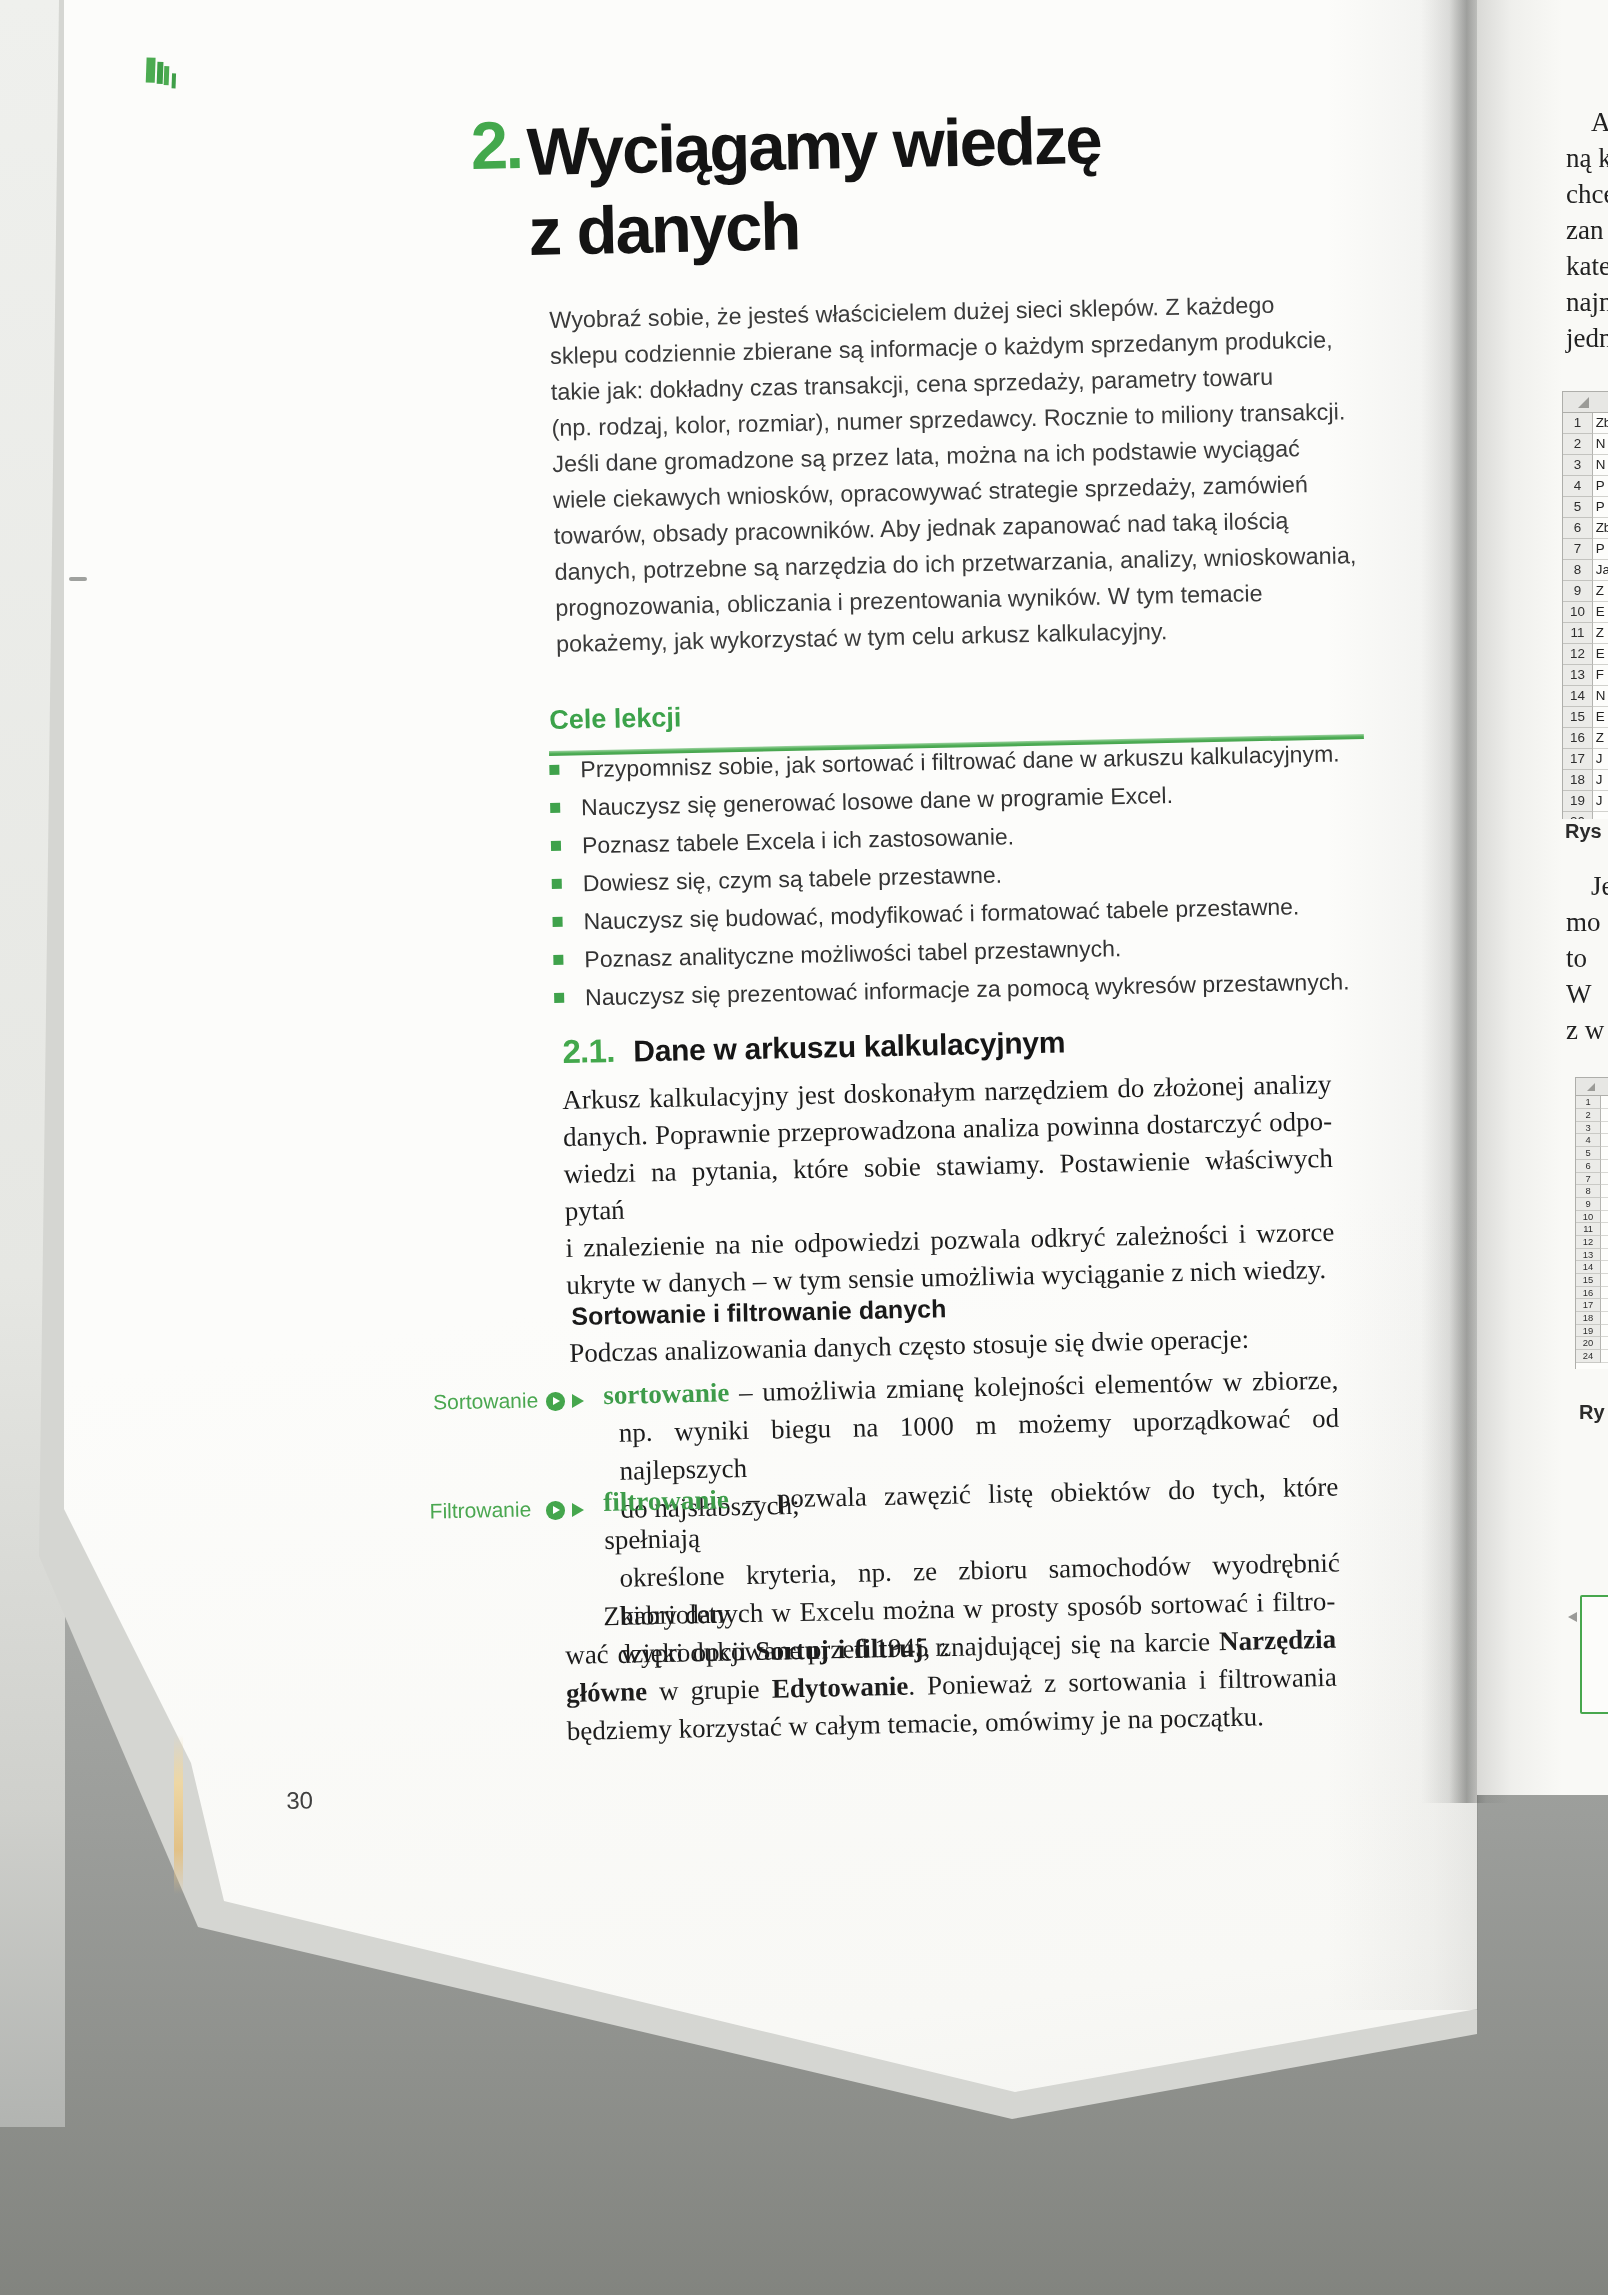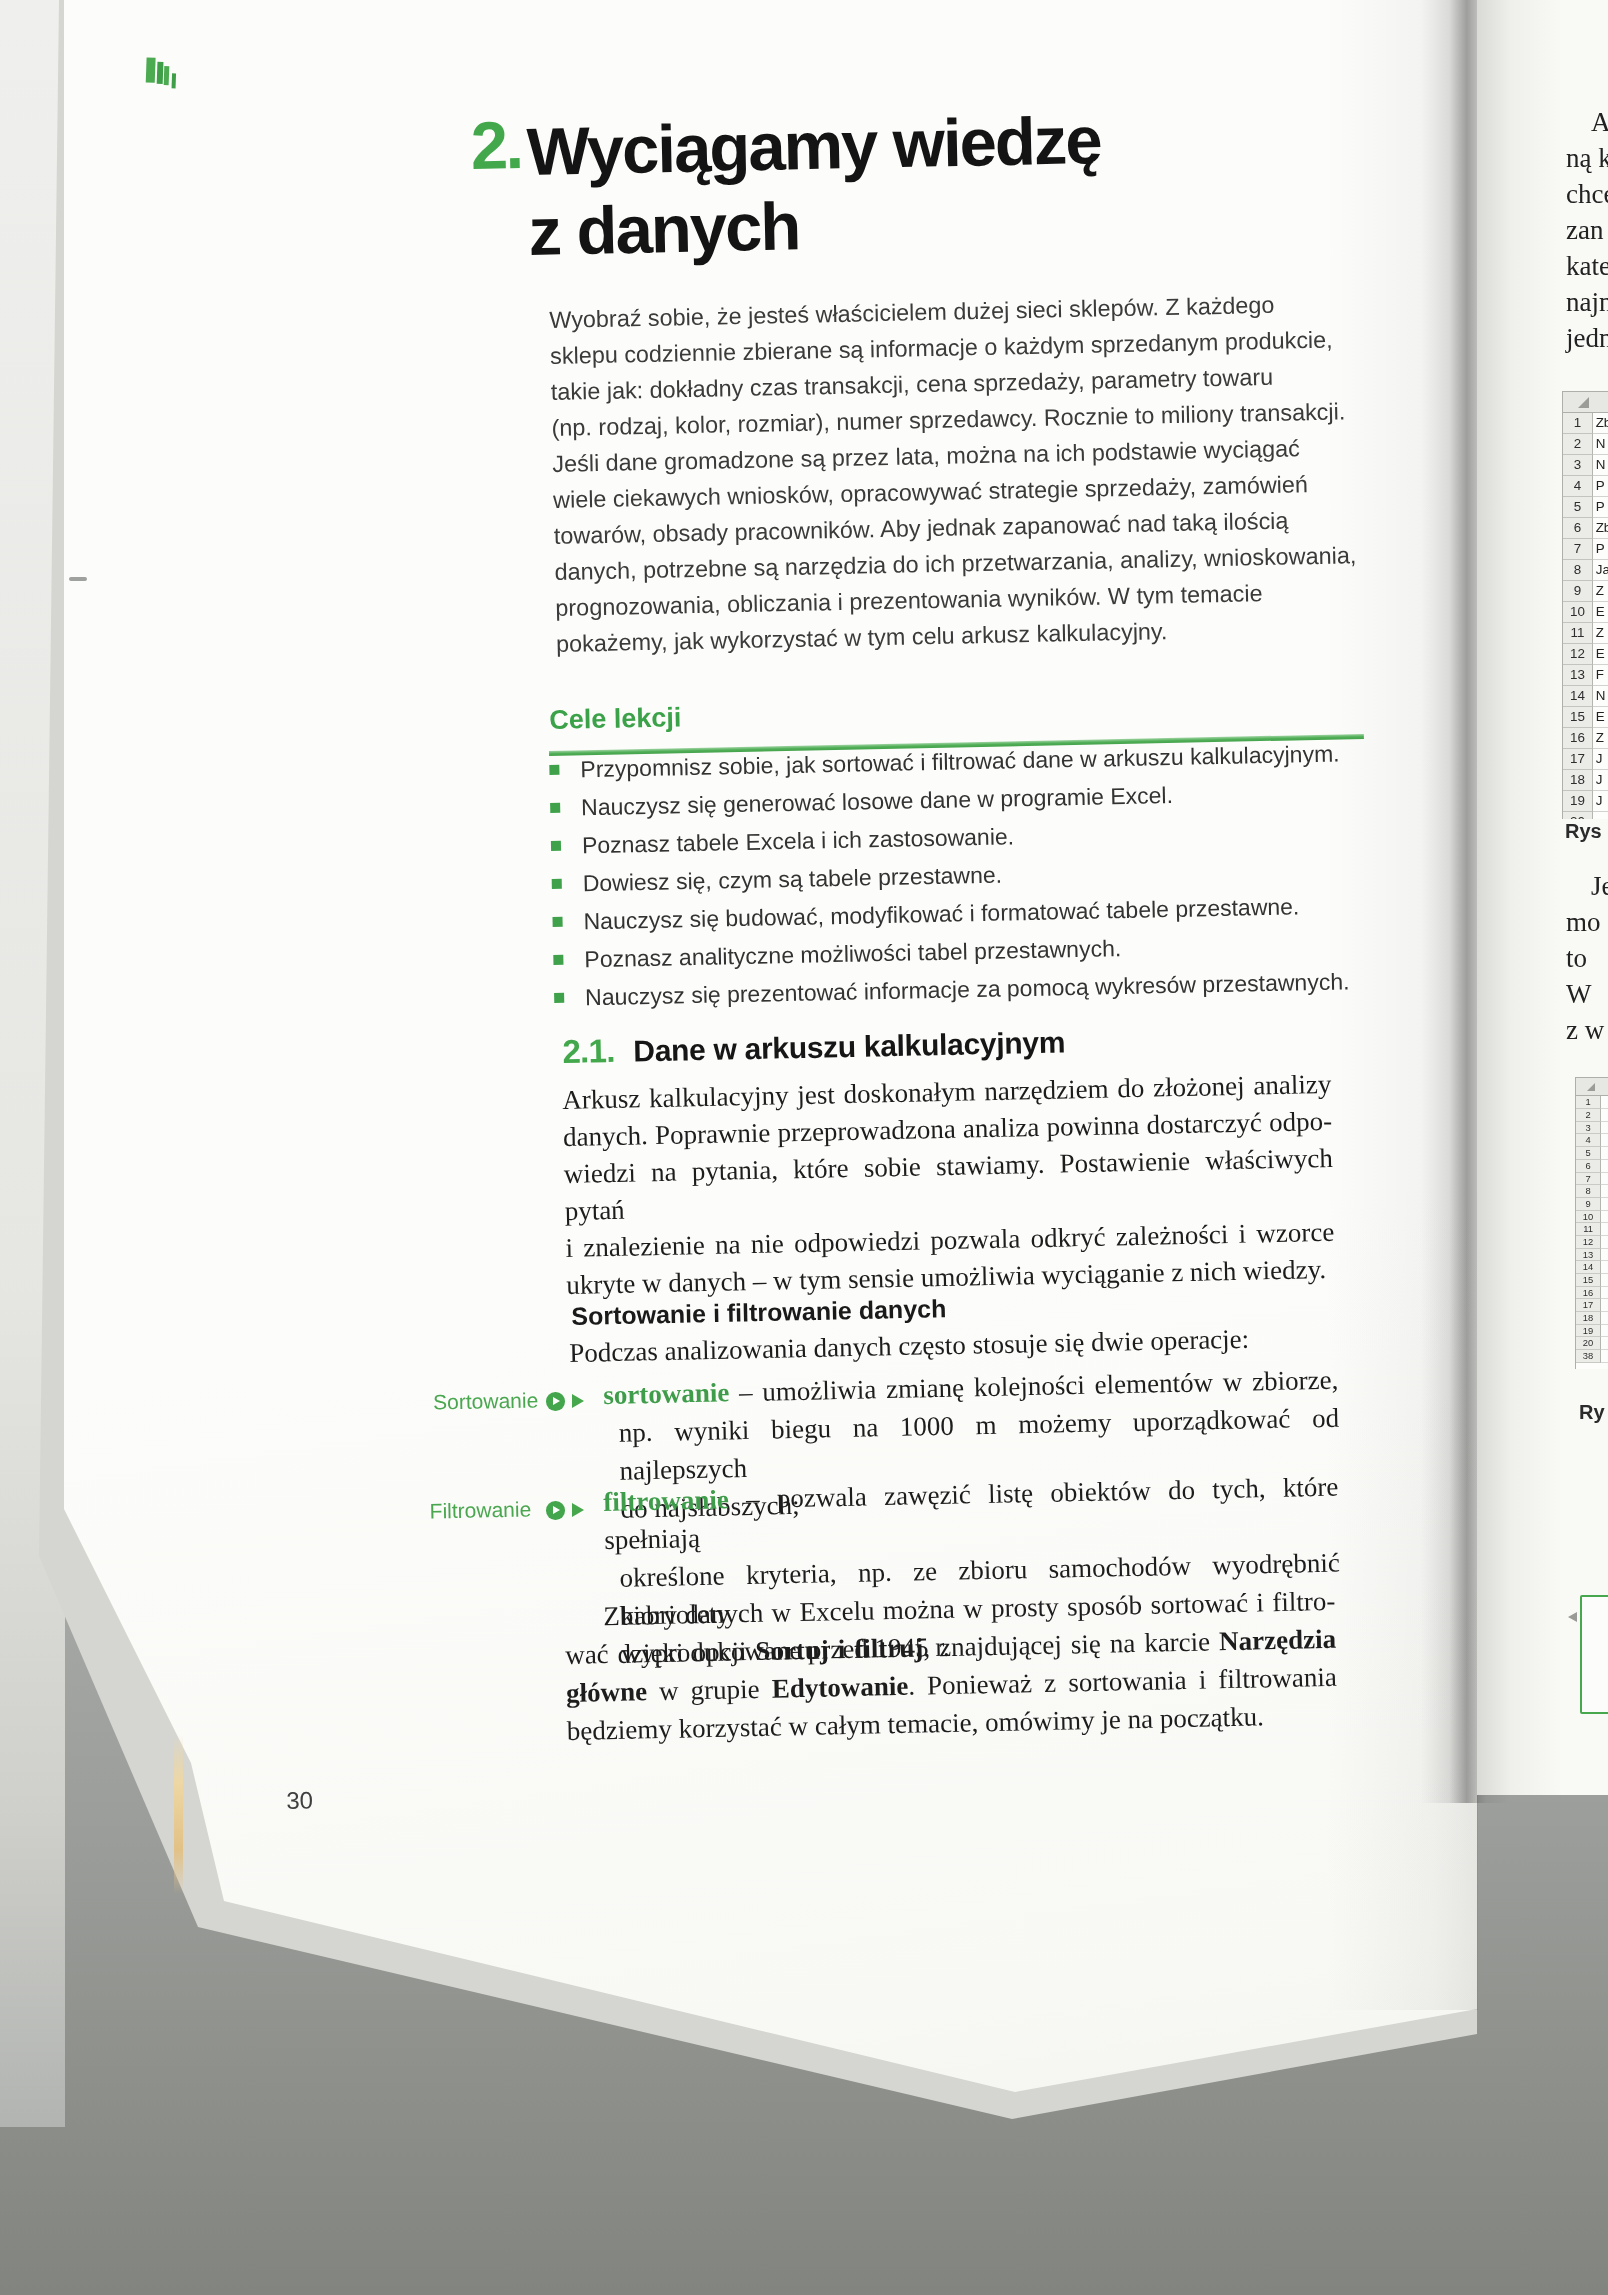--- a/index.html
+++ b/index.html
@@ -411,21 +411,21 @@
         </div>
           <div class="t2row">
           <span class="t2n">19</span>
           <span class="t2v"></span>
         </div>
           <div class="t2row">
           <span class="t2n">20</span>
           <span class="t2v"></span>
         </div>
           <div class="t2row">
-          <span class="t2n">38</span>
+          <span class="t2n">24</span>
           <span class="t2v"></span>
         </div>
         </div>
     </div>
     <div class="rcap cap2">Ry</div>
 
     <span class="rarrow"></span>
     <div class="gbox"></div>
   </div>
 

